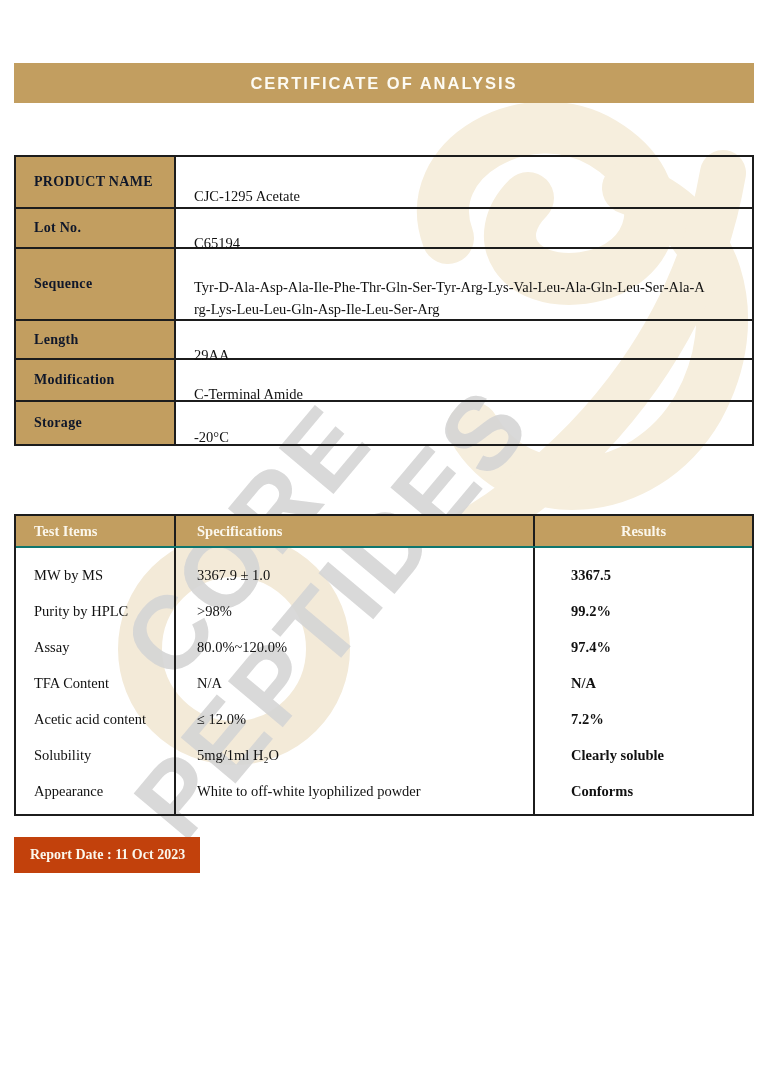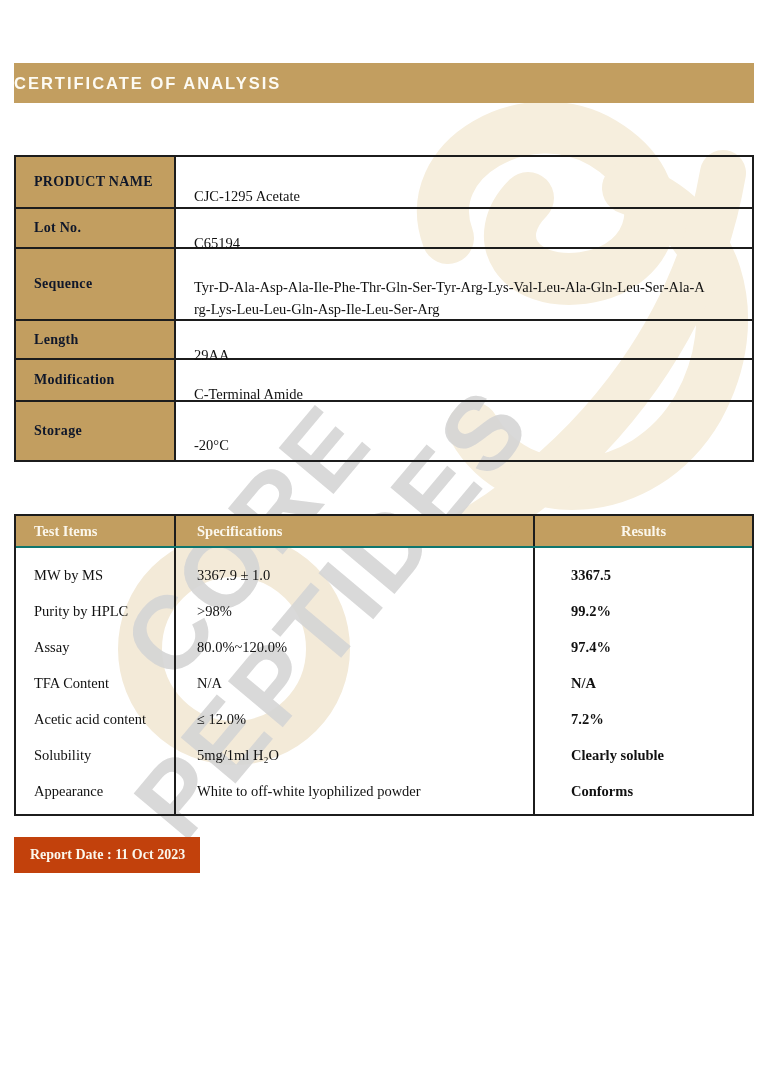--- a/index.html
+++ b/index.html
@@ -17,21 +17,21 @@
     position:absolute; left:-42px; top:466px; width:664px; z-index:1;
     transform:rotate(-50deg); text-align:center;
     font-family:"Liberation Sans", sans-serif; font-weight:800;
     font-size:104px; line-height:1.07; letter-spacing:4px;
     color:#d5d5d5; opacity:0.9; white-space:nowrap;
   }
   
   .content { position:relative; z-index:2; }
   .title-bar {
     position:absolute; left:14px; top:63px; width:740px; height:40px;
-    background:#c29e60; display:flex; align-items:center; 
+    background:#c29e60; display:flex; align-items:center; justify-content:center;
   }
   .title-bar span {
     font-family:"Liberation Sans", sans-serif; font-weight:bold;
     font-size:16.5px; letter-spacing:2px; color:#fdfbf3;
   }
   
   .info-table {
     position:absolute; left:14px; top:155px; width:740px;
     border:2px solid #1c1c1c; box-sizing:border-box; background:transparent;
   }
@@ -41,21 +41,21 @@
     width:160px; flex:0 0 160px; background:#c29e60; color:#0f172a;
     font-weight:bold; font-size:14px; letter-spacing:0.3px;
     display:flex; align-items:center; padding-left:18px; box-sizing:border-box;
     border-right:2px solid #1c1c1c;
   }
   .info-value {
     flex:1; display:flex; align-items:center; padding:6px 16px 6px 18px;
     font-size:14.5px; line-height:1.55; white-space:pre-line;margin-top:28px;
   }
   .h50{height:50px} .h38{height:38px} .h70{height:70px}
-  .h37{height:37px} .h40{height:40px} .h42{height:58px}
+  .h37{height:37px} .h40{height:40px} .h42{height:42px}
   
   .test-table {
     position:absolute; left:14px; top:514px; width:740px;
     border:2px solid #1c1c1c; box-sizing:border-box;
   }
   .test-header { display:flex; height:30px; background:#c29e60; border-bottom:2px solid #0f766e; }
   .test-header .hc {
     color:#fbf7ec; font-weight:bold; font-size:14.5px;
     display:flex; align-items:center; box-sizing:border-box;
   }

